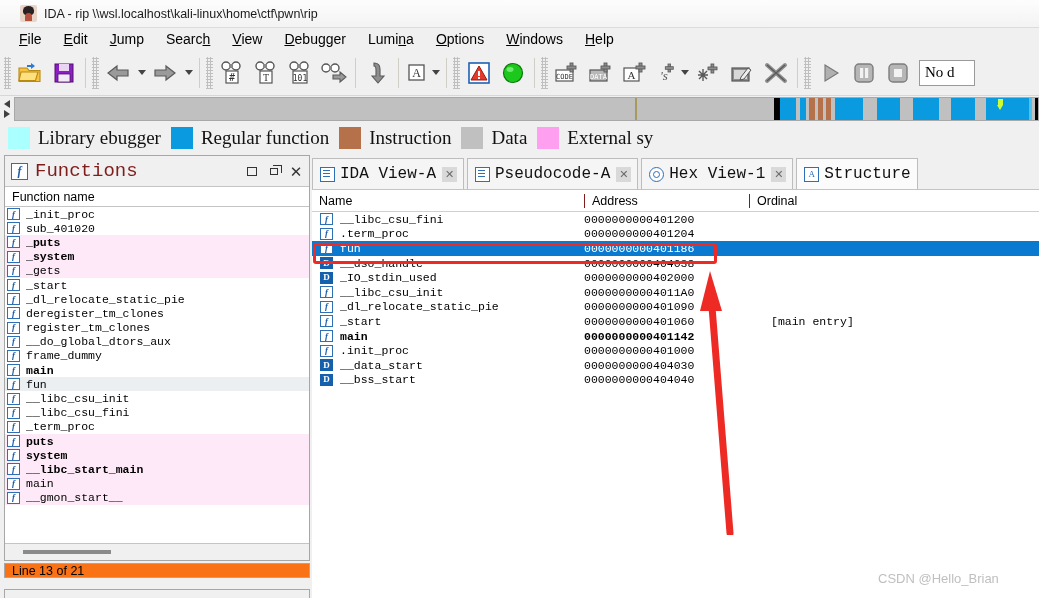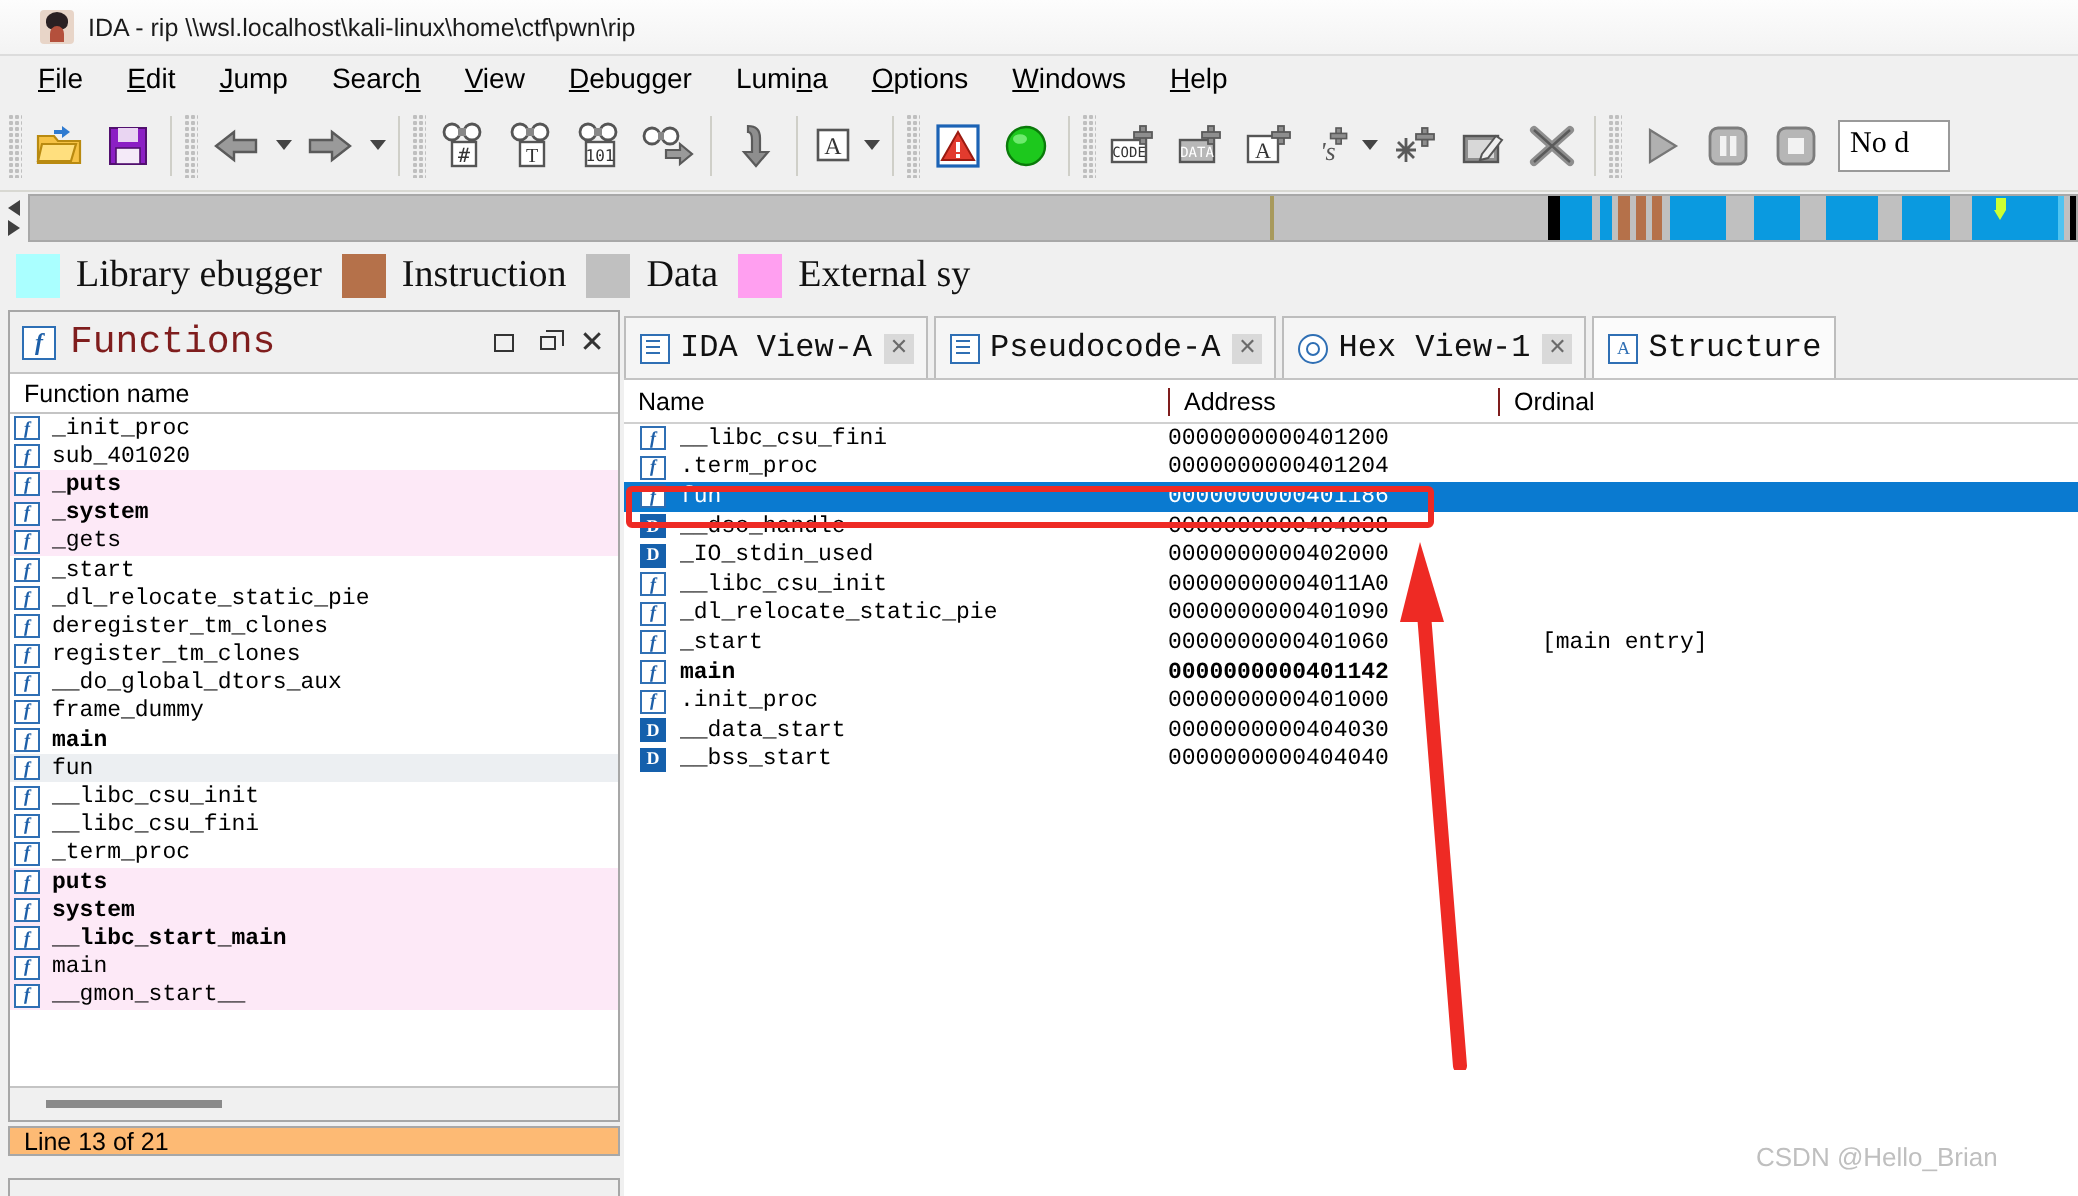--- a/index.html
+++ b/index.html
@@ -170,21 +170,21 @@
   .frow.bold { font-weight: bold; }
 
   .fscroll {
     height: 17px; flex: none; background: #f0f0f0; border-top: 1px solid #c4c4c4;
     display: flex; align-items: center; padding: 0 4px;
   }
   .fscroll .thumb { height: 4px; width: 88px; background: #8a8a8a; margin-left: 14px; }
 
   .statusbar {
     position: absolute; left: 4px; top: 563px; width: 306px; height: 15px;
-    background: #fdba74; border: 1px solid #a7a7a7;
+    background: #f97316; border: 1px solid #a7a7a7;
     display: flex; align-items: center; padding-left: 7px;
     font-size: 12.5px; color: #000;
   }
   .bottomstub {
     position: absolute; left: 4px; top: 589px; width: 306px; height: 9px;
     background: #f0f0f0; border: 1px solid #a7a7a7; border-bottom: none;
   }
 
   
   .tabbar {
@@ -518,20 +518,24 @@
         <div class="seg" style="left: 100%; width: 0px;"></div>
       </div>
   </div>
 
   <div class="legend" id="legend">
       <div class="lg">
         <span class="sw" style="background: rgb(170, 255, 255);"></span>
         <span class="lb">Library ebugger</span>
       </div>
       <div class="lg">
+        <span class="sw" style="background: rgb(10, 154, 224);"></span>
+        <span class="lb">Regular function</span>
+      </div>
+      <div class="lg">
         <span class="sw" style="background: rgb(181, 113, 74);"></span>
         <span class="lb">Instruction</span>
       </div>
       <div class="lg">
         <span class="sw" style="background: rgb(192, 192, 192);"></span>
         <span class="lb">Data</span>
       </div>
       <div class="lg">
         <span class="sw" style="background: rgb(255, 159, 240);"></span>
         <span class="lb">External sy</span>

